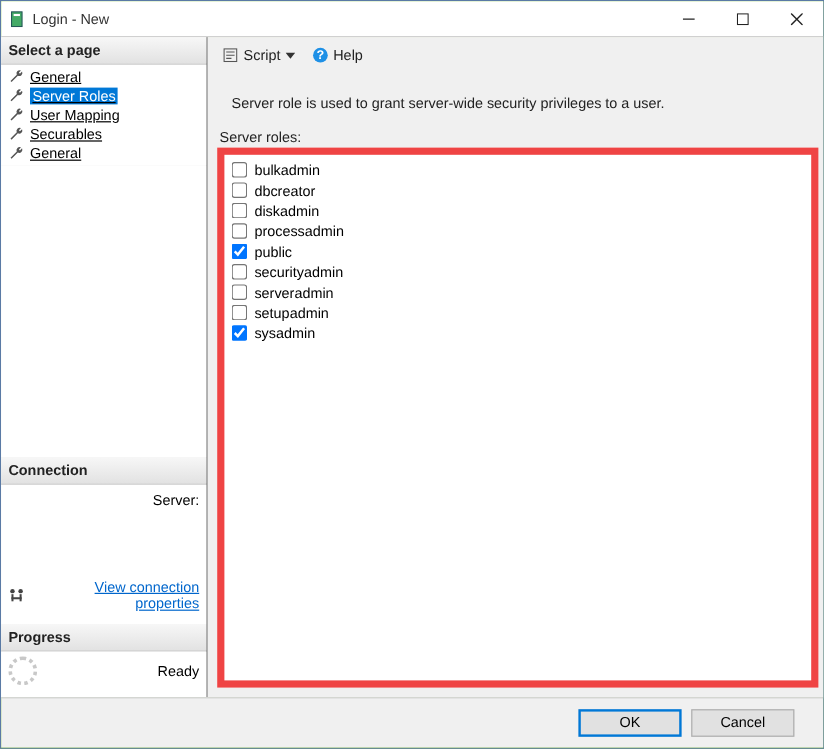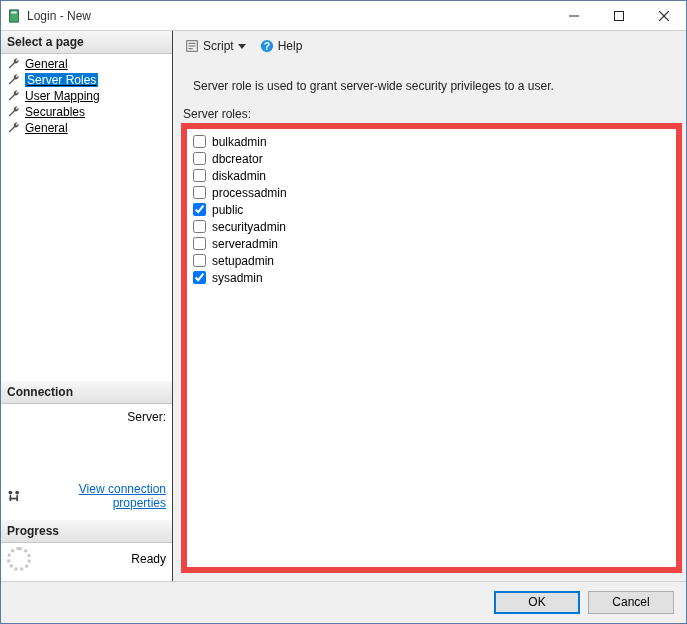--- a/index.html
+++ b/index.html
@@ -69,21 +69,21 @@
   .desc { padding: 18px 12px 14px 12px; color:#222; }
   .roles-label { padding: 0 0 2px 2px; color:#222; }
   .roles-box {
     flex:1; border:6px solid #ef4444; background:#fff;
     padding:4px 6px; overflow:auto;
   }
   .role-row { display:flex; align-items:center; gap:6px; height:17px; }
   .role-row input { margin:0; width:13px; height:13px; }
   .footer {
     height: 42px; display:flex; align-items:center; justify-content:flex-end;
-    gap:8px; padding: 0 12px; background:#f0f0f0; border-top:1px solid #d0d0d0;
+    gap:8px; padding: 0 24px; background:#f0f0f0; border-top:1px solid #d0d0d0;
   }
   .btn {
     min-width:86px; height:23px; border:1px solid #adadad;
     background:#e1e1e1; color:#000; text-align:center; line-height:21px;
     cursor:default;
   }
   .btn.primary { border:2px solid #0078d7; background:#e1e1e1; line-height:19px; }
   .app-icon { width:14px; height:14px; }
 </style>
 </head>

